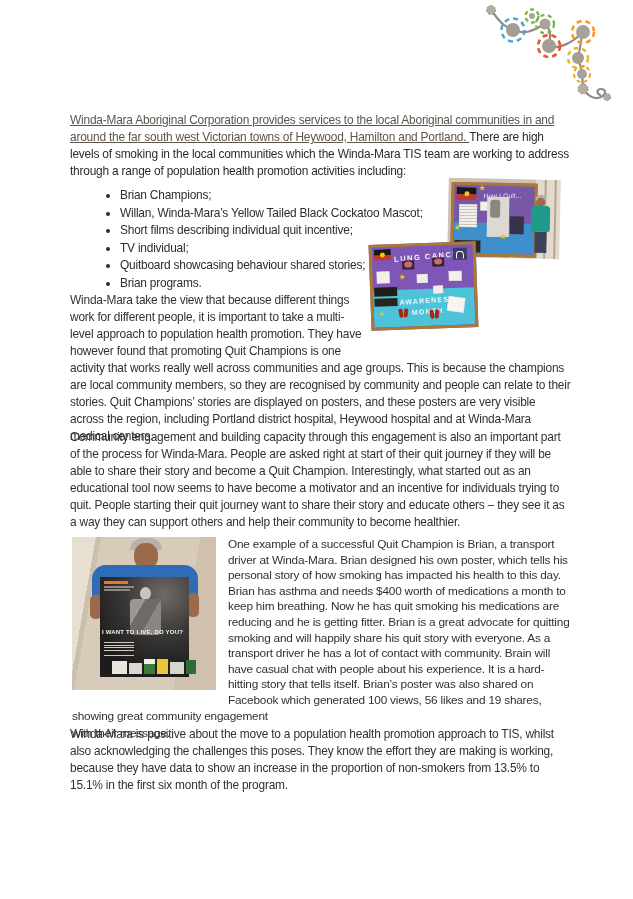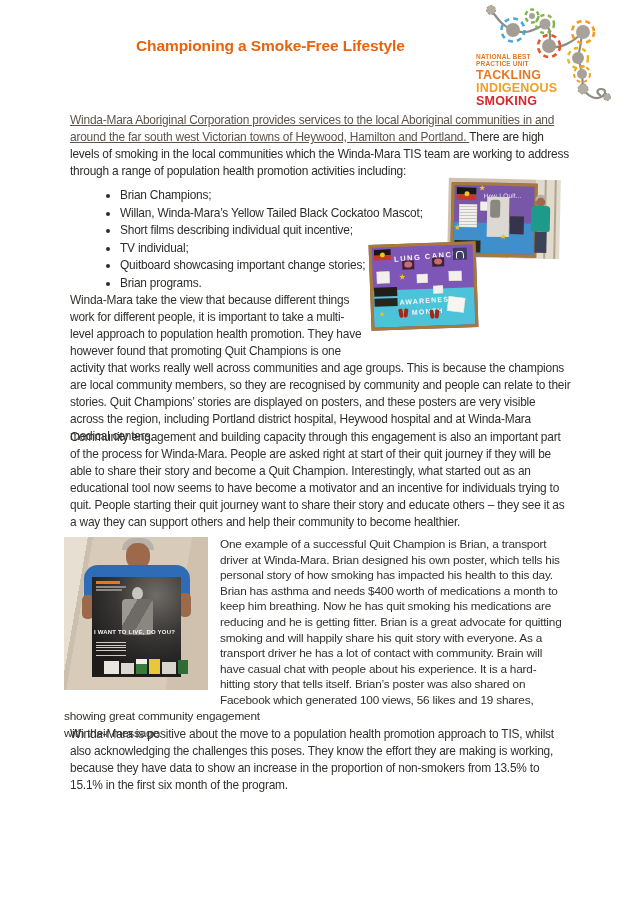--- a/index.html
+++ b/index.html
@@ -27,21 +27,21 @@
   .p1 .s1{color:#5d544b;text-decoration:underline;}
   .p1 .s2{color:#2d2b29;}
   .p2{top:292px;color:#33312e;}
   .p3{top:429px;}
   .p5{top:726px;}
   .wrap-spacer{float:right;width:205px;height:52px;}
   .bullet-list{position:absolute;top:187px;left:70px;width:390px;color:#2f2d2b;}
   .bullet-list ul{margin:0 0 0 32px;padding:0 0 0 18px;list-style:disc;}
   .bullet-list li{line-height:17.6px;}
   
-  .brian-section{position:absolute;top:537px;left:64px;width:502px;font-size:11.8px;line-height:15.6px;}
+  .brian-section{position:absolute;top:537px;left:72px;width:502px;font-size:11.8px;line-height:15.6px;}
   .brian-photo{float:left;width:144px;height:153px;margin:0 12px 4px 0;position:relative;overflow:hidden;
     background:linear-gradient(100deg,#e7e0d2 0 14%,#cbbfae 14% 17%,#d8cbb9 17% 75%,#cfc1ae 75% 100%);}
   .p4-tail{display:block;clear:left;margin-top:2px;}
   
   .photo-collage{position:absolute;top:177px;left:370px;width:200px;height:158px;}
   .photoA{position:absolute;left:78px;top:2px;width:112px;height:79px;transform:rotate(1.2deg);
     background:linear-gradient(90deg,#cfc2b2 0 78%,#e2dbcd 78% 100%);overflow:hidden;}
   .photoA .doorline{position:absolute;top:0;bottom:0;width:2px;background:#b1a591;}
   .boardA{position:absolute;left:3px;top:4px;width:80px;height:68px;border:3px solid #a87a35;background:#7857a8;}
   .boardA .blueband{position:absolute;left:0;right:0;bottom:0;height:45%;background:#3e8fcc;}
@@ -122,21 +122,20 @@
   .bx3{left:44px;width:11px;height:15px;background:linear-gradient(#f0efe9 0 35%,#3a7a3a 35% 100%);}
   .bx4{left:57px;width:11px;height:15px;background:#e8c83a;}
   .bx5{left:70px;width:14px;height:12px;background:#d8d5cc;}
   .bx6{left:86px;width:10px;height:14px;background:#2f6b35;}
 </style>
 </head>
 <body>
 
 <div class="page">
 
-  <div class="title">Championing a Smoke-Free Lifestyle</div>
 
   <div class="logo">
     <svg width="178" height="120" viewBox="0 0 178 120">
       <g fill="none" stroke="#8f8b86" stroke-width="2.2" stroke-linecap="round">
         <path d="M36 10 C45 22,48 26,58 30"></path>
         <path d="M58 30 C72 36,82 28,90 24"></path>
         <path d="M90 24 C97 30,95 38,94 46"></path>
         <path d="M94 46 C104 50,118 42,127 33"></path>
         <path d="M127 33 C126 42,125 50,123 57"></path>
         <path d="M123 57 L127 73 L128 88"></path>
@@ -155,38 +154,31 @@
         <circle cx="128" cy="32" r="7" fill="#a9a29a"></circle>
         <circle cx="128" cy="32" r="11" fill="none" stroke="#f59b1e" stroke-width="2.6" stroke-dasharray="5 4"></circle>
         <circle cx="123" cy="58" r="6" fill="#a39d94"></circle>
         <circle cx="123" cy="58" r="10" fill="none" stroke="#e8b71e" stroke-width="2.4" stroke-dasharray="4.5 4"></circle>
         <circle cx="127" cy="74" r="5" fill="#a9a29a"></circle>
         <circle cx="127" cy="74" r="8" fill="none" stroke="#f0a01e" stroke-width="2" stroke-dasharray="4 3"></circle>
         <circle cx="128" cy="89" r="5" fill="#b3ada4" stroke="#8f8b86" stroke-width="1" stroke-dasharray="2 2"></circle>
         <circle cx="152" cy="97" r="3.5" fill="#b3ada4" stroke="#8f8b86" stroke-width="1" stroke-dasharray="2 1.5"></circle>
       </g>
     </svg>
-    <div class="logo-text">
-      <div class="logo-unit">NATIONAL BEST</div>
-      <div class="logo-unit">PRACTICE UNIT</div>
-      <div class="logo-word w-tackling">TACKLING</div>
-      <div class="logo-word w-indigenous">INDIGENOUS</div>
-      <div class="logo-word w-smoking">SMOKING</div>
-    </div>
   </div>
 
   <div class="para p1"><span class="s1">Winda-Mara Aboriginal Corporation provides services to the local Aboriginal communities in and around the far south west Victorian towns of Heywood, Hamilton and Portland. </span><span class="s2">There are high levels of smoking in the local communities which the Winda-Mara TIS team are working to address through a range of population health promotion activities including:</span></div>
 
   <div class="bullet-list">
     <ul>
       <li>Brian Champions;</li>
       <li>Willan, Winda-Mara’s Yellow Tailed Black Cockatoo Mascot;</li>
       <li>Short films describing individual quit incentive;</li>
       <li>TV individual;</li>
-      <li>Quitboard showcasing important change stories;</li>
+      <li>Quitboard showcasing behaviour shared stories;</li>
       <li>Brian programs.</li>
     </ul>
   </div>
 
   <div class="photo-collage">
     <div class="photoA">
       <div class="doorline" style="left:86%"></div>
       <div class="doorline" style="left:95%"></div>
       <div class="boardA">
         <div class="blueband"></div>

